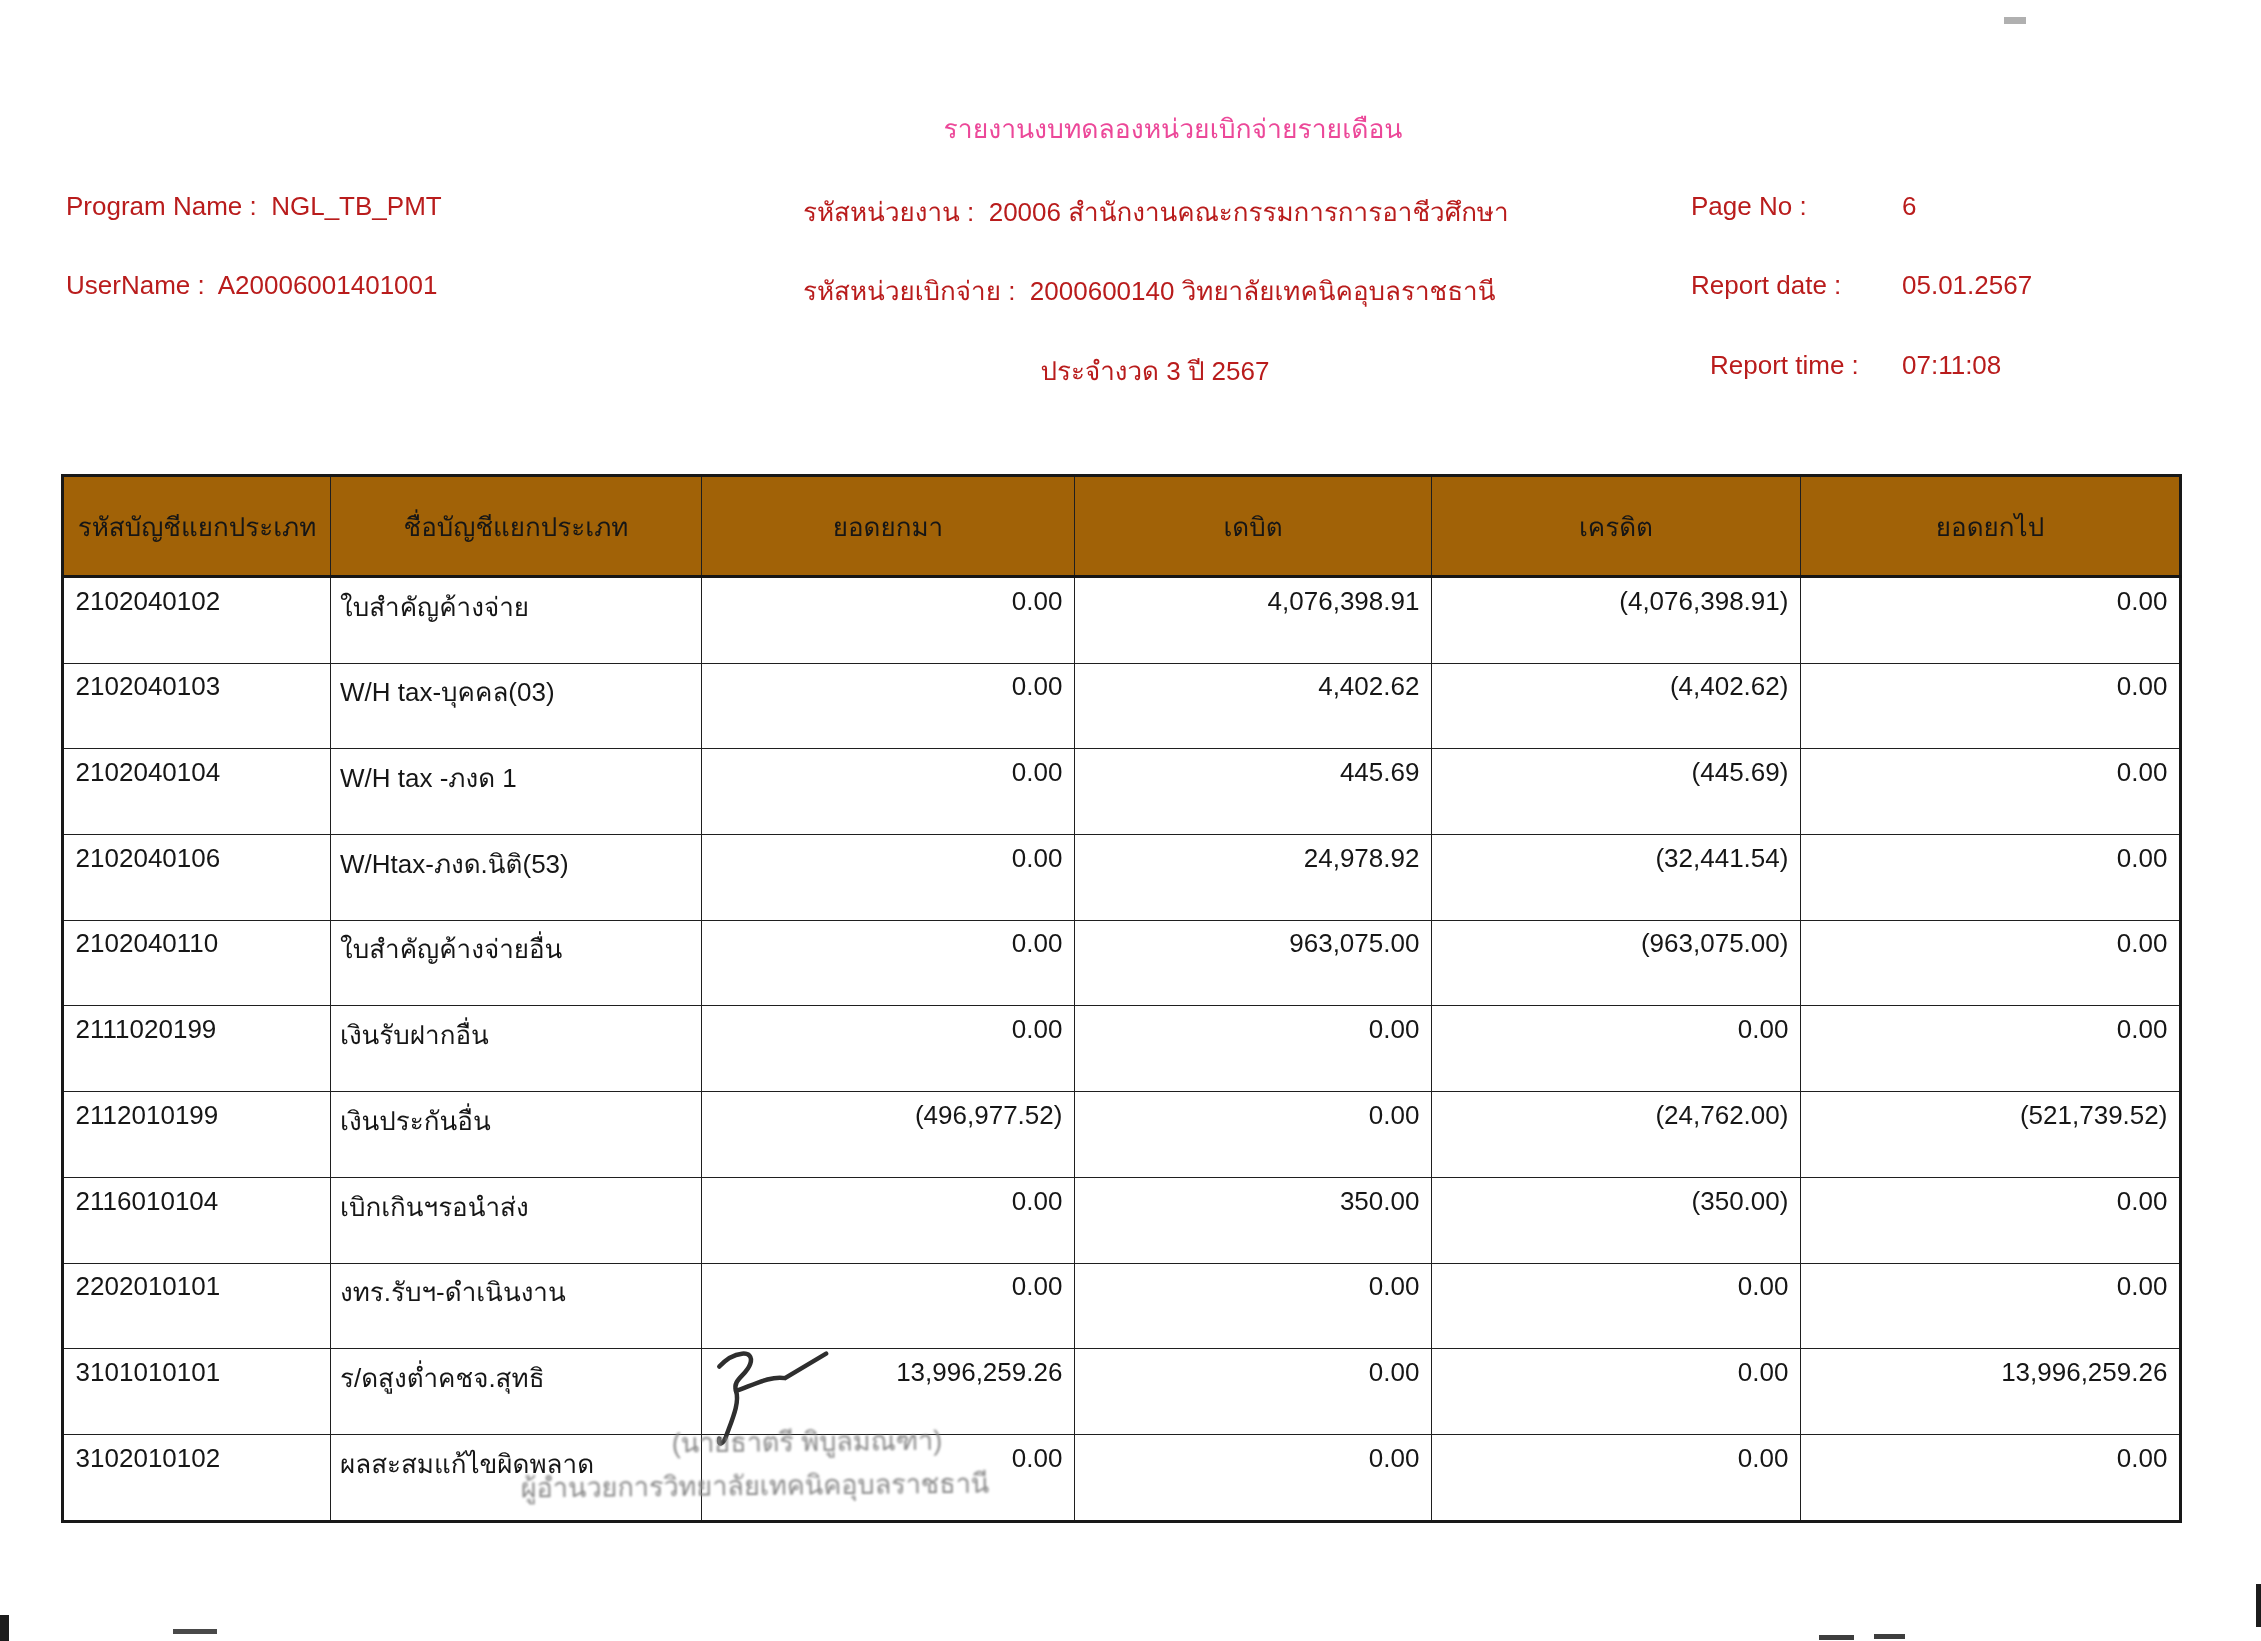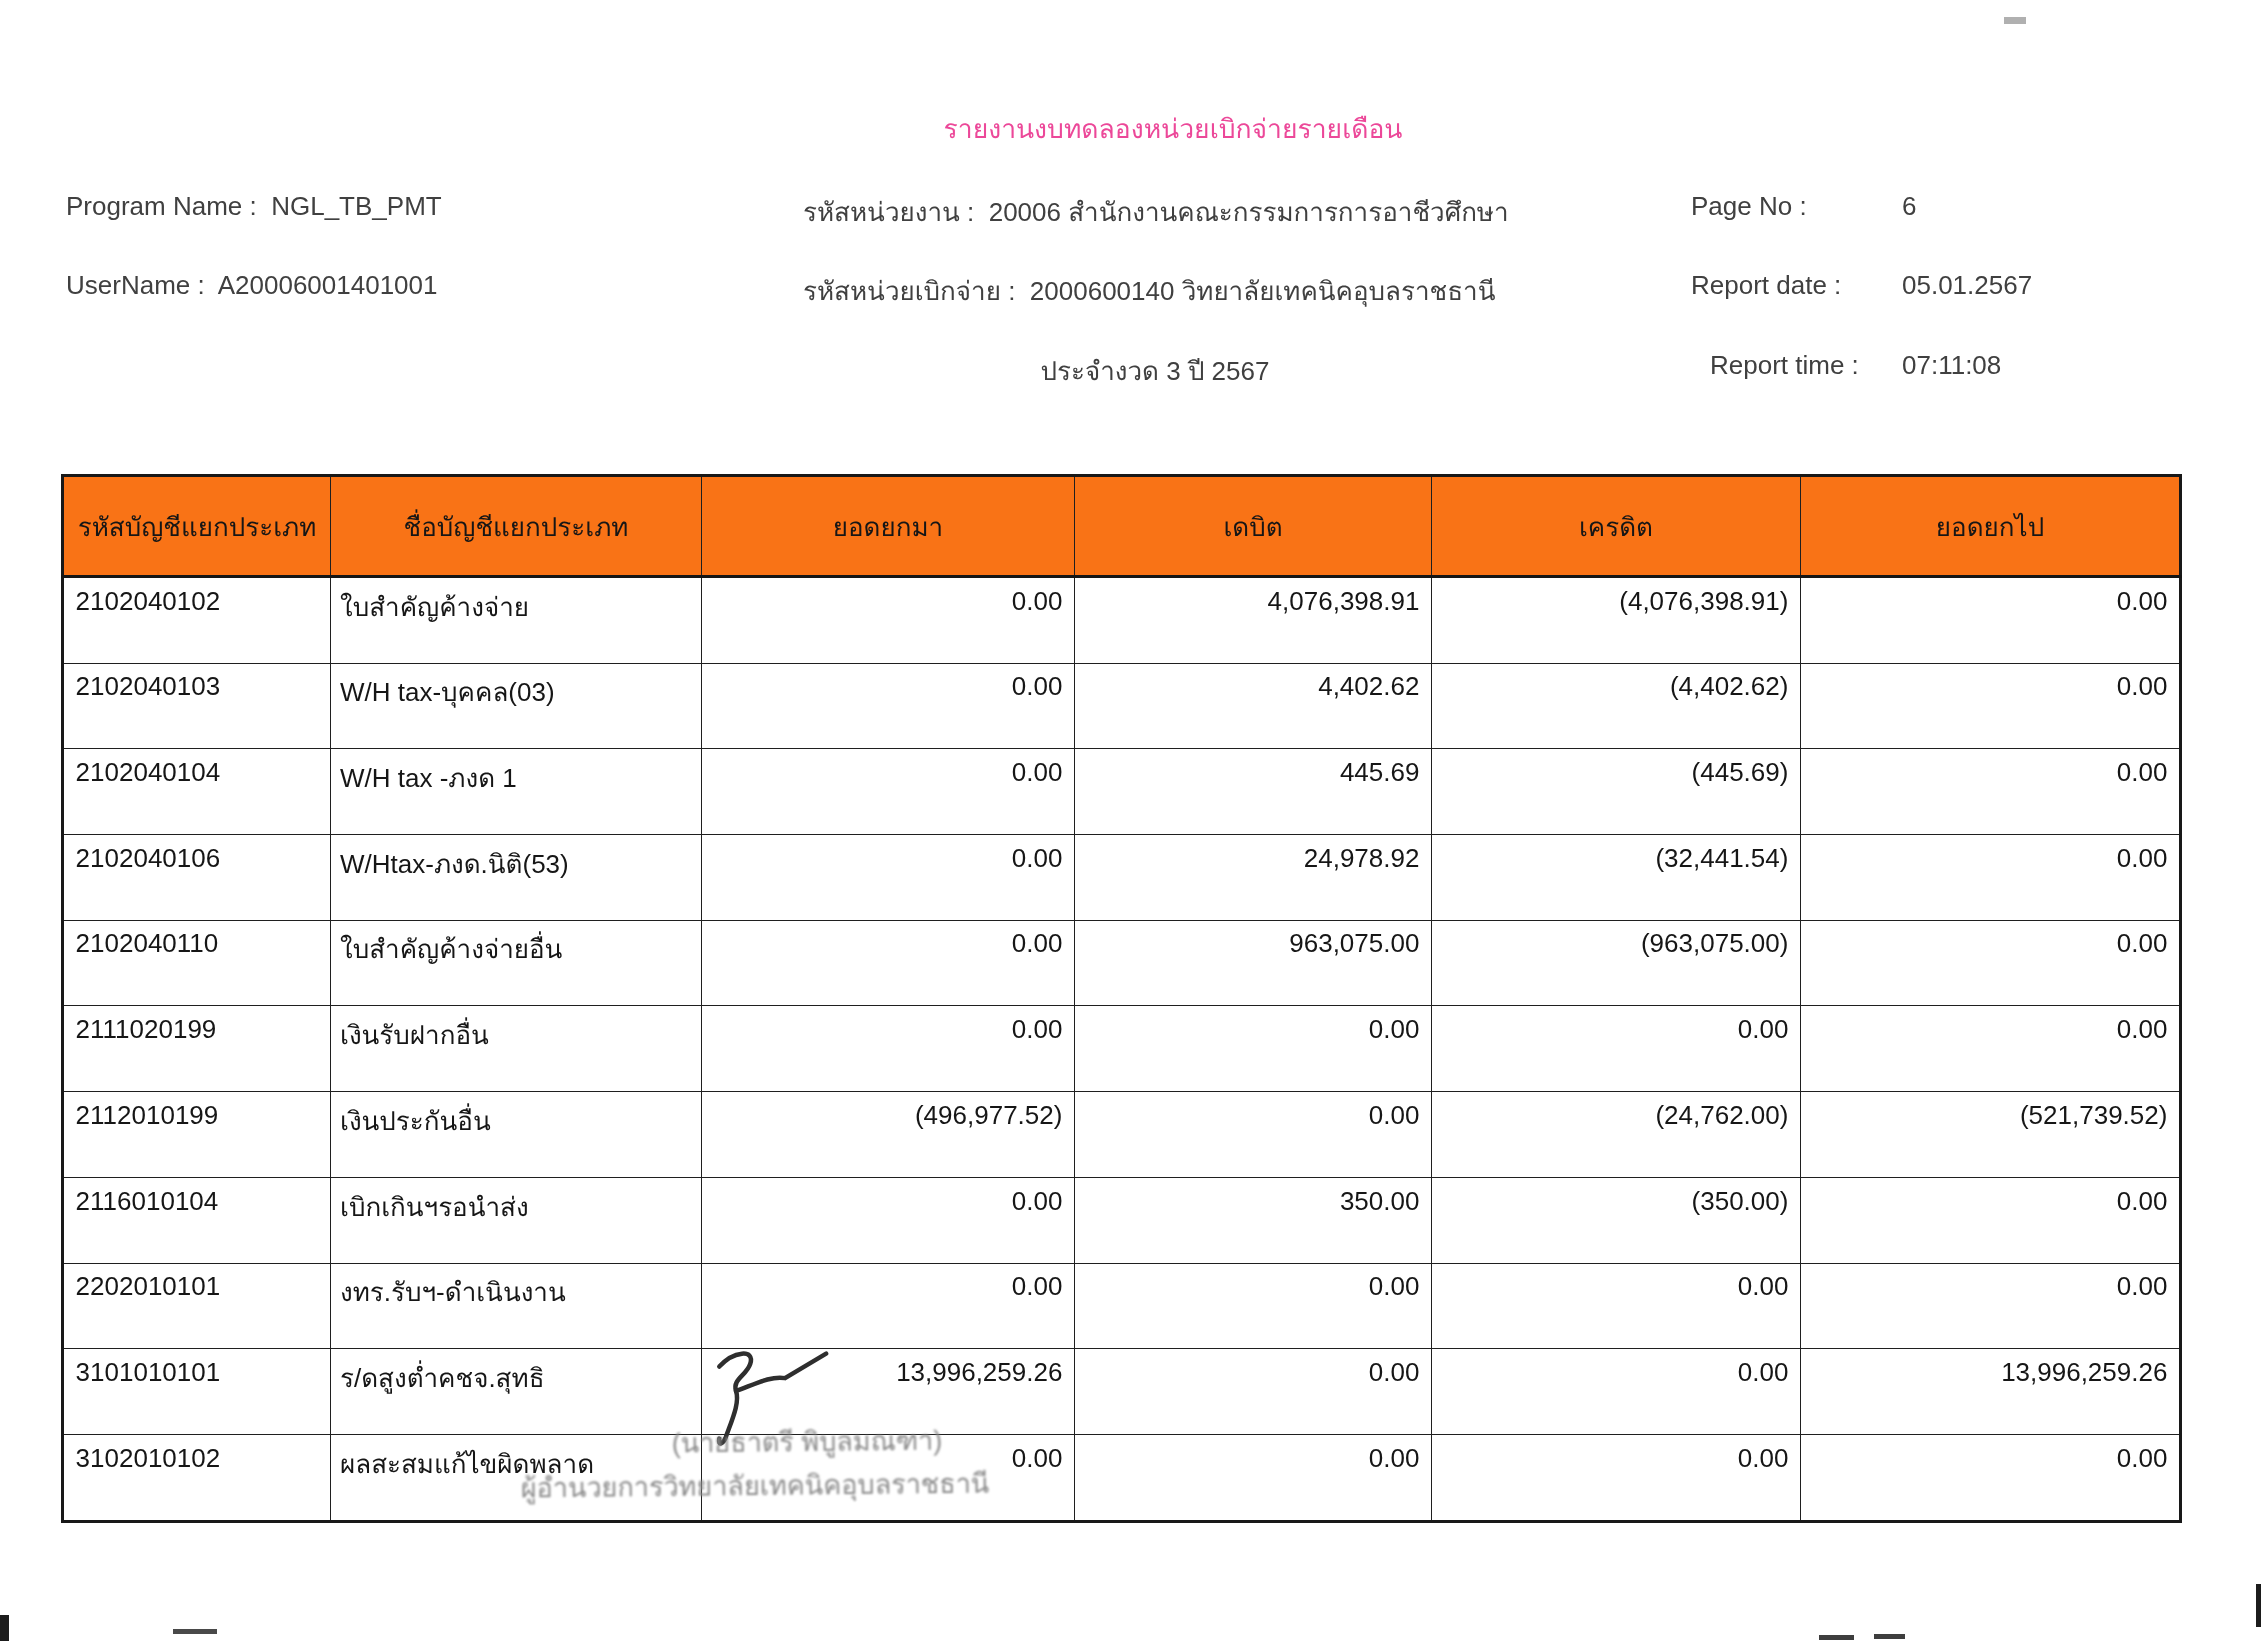--- a/index.html
+++ b/index.html
@@ -13,41 +13,41 @@
   }
   .abs { position: absolute; }
 
   
   .doc-title {
     top: 108px; left: 1173px;
     transform: translateX(-50%);
     font-size: 26.5px; white-space: nowrap;
     color: #ec4899;
   }
-  .hdr-line { font-size: 26px; white-space: nowrap; color: #404040; }
+  .hdr-line { font-size: 26px; white-space: nowrap; color: #b91c1c; }
   .lbl { display: inline-block; }
 
   
   table.tb {
     position: absolute;
     left: 61px; top: 474px;
     width: 2118px;
     border-collapse: collapse;
     table-layout: fixed;
     border: 3.9px solid #181818;
   }
   table.tb th, table.tb td {
     border: 1.9px solid #1f1f1f;
     font-size: 26px;
     overflow: hidden;
     white-space: nowrap;
   }
   table.tb thead th {
     height: 96px;
-    background: #f97316;
+    background: #a16207;
     font-weight: normal;
     text-align: center;
     vertical-align: middle;
     border-bottom: 3.9px solid #151515;
   }
   table.tb tbody td {
     height: 76px;
     vertical-align: top;
     padding-top: 7.7px;
     background: transparent;

